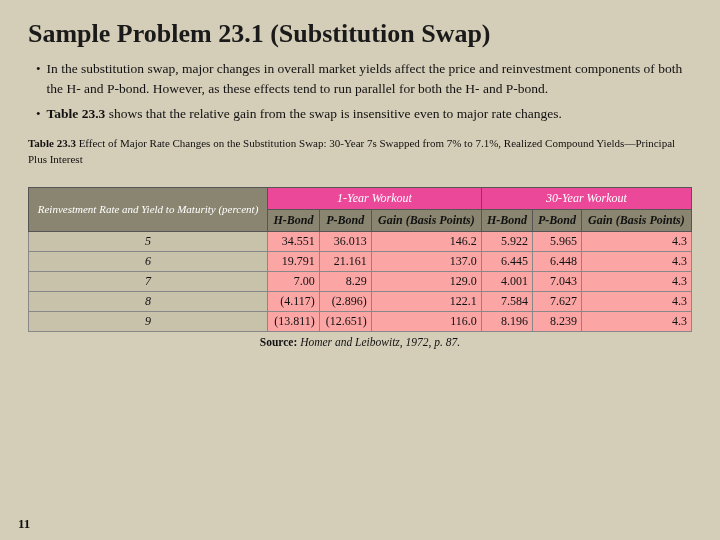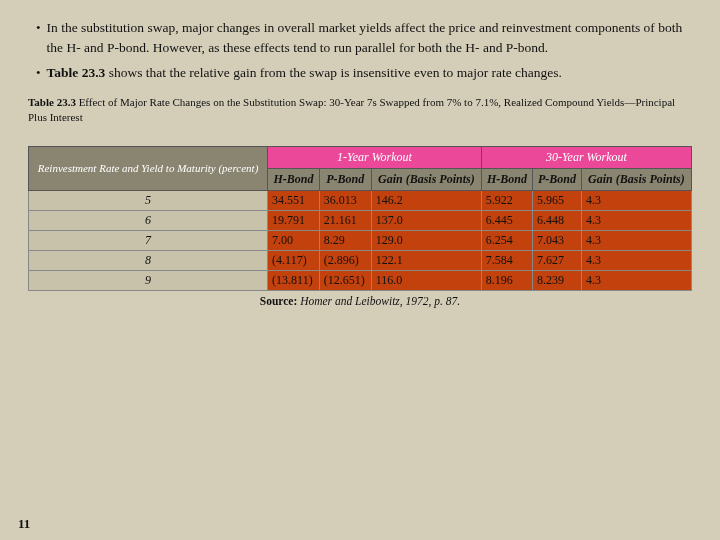--- a/index.html
+++ b/index.html
@@ -78,24 +78,24 @@
     .thead-cols th {
       background: #8a8570;
       color: #111;
       font-style: italic;
       font-weight: bold;
       text-align: center;
       padding: 3px 4px;
       border: 1px solid #555;
     }
     tbody tr td {
-      text-align: left;
+      text-align: right;
       padding: 2px 4px;
       border: 1px solid #888;
-      background: #c2410c;
+      background: #fca5a5;
     }
     tbody tr td.label-col {
       font-style: italic;
       background: #c8c2ab;
       text-align: center;
     }
     .source-row td {
       text-align: center;
       background: #d4cdb8 !important;
       border: none;
@@ -123,20 +123,21 @@
       vertical-align: middle;
       padding: 3px 6px;
       border: 1px solid #555;
       color: #111;
     }
   </style>
 </head>
 <body>
 
 <div class="slide">
+  <div class="title">Sample Problem 23.1 (Substitution Swap)</div>
 
   <div class="bullets">
     <div class="bullet">
       <span class="bullet-dot">•</span>
       <span class="bullet-text">In the substitution swap, major changes in overall market yields affect the price and reinvestment components of both the H- and P-bond. However, as these effects tend to run parallel for both the H- and P-bond.</span>
     </div>
     <div class="bullet">
       <span class="bullet-dot">•</span>
       <span class="bullet-text">
         <b>Table 23.3</b><span> shows that the relative gain from the swap is insensitive even to major rate changes.</span>
@@ -184,21 +185,21 @@
       <td>137.0</td>
       <td>6.445</td>
       <td>6.448</td>
       <td>4.3</td>
     </tr>
           <tr>
       <td class="label-col">7</td>
       <td>7.00</td>
       <td>8.29</td>
       <td>129.0</td>
-      <td>6.254</td>
+      <td>4.001</td>
       <td>7.043</td>
       <td>4.3</td>
     </tr>
           <tr>
       <td class="label-col">8</td>
       <td>(4.117)</td>
       <td>(2.896)</td>
       <td>122.1</td>
       <td>7.584</td>
       <td>7.627</td>

